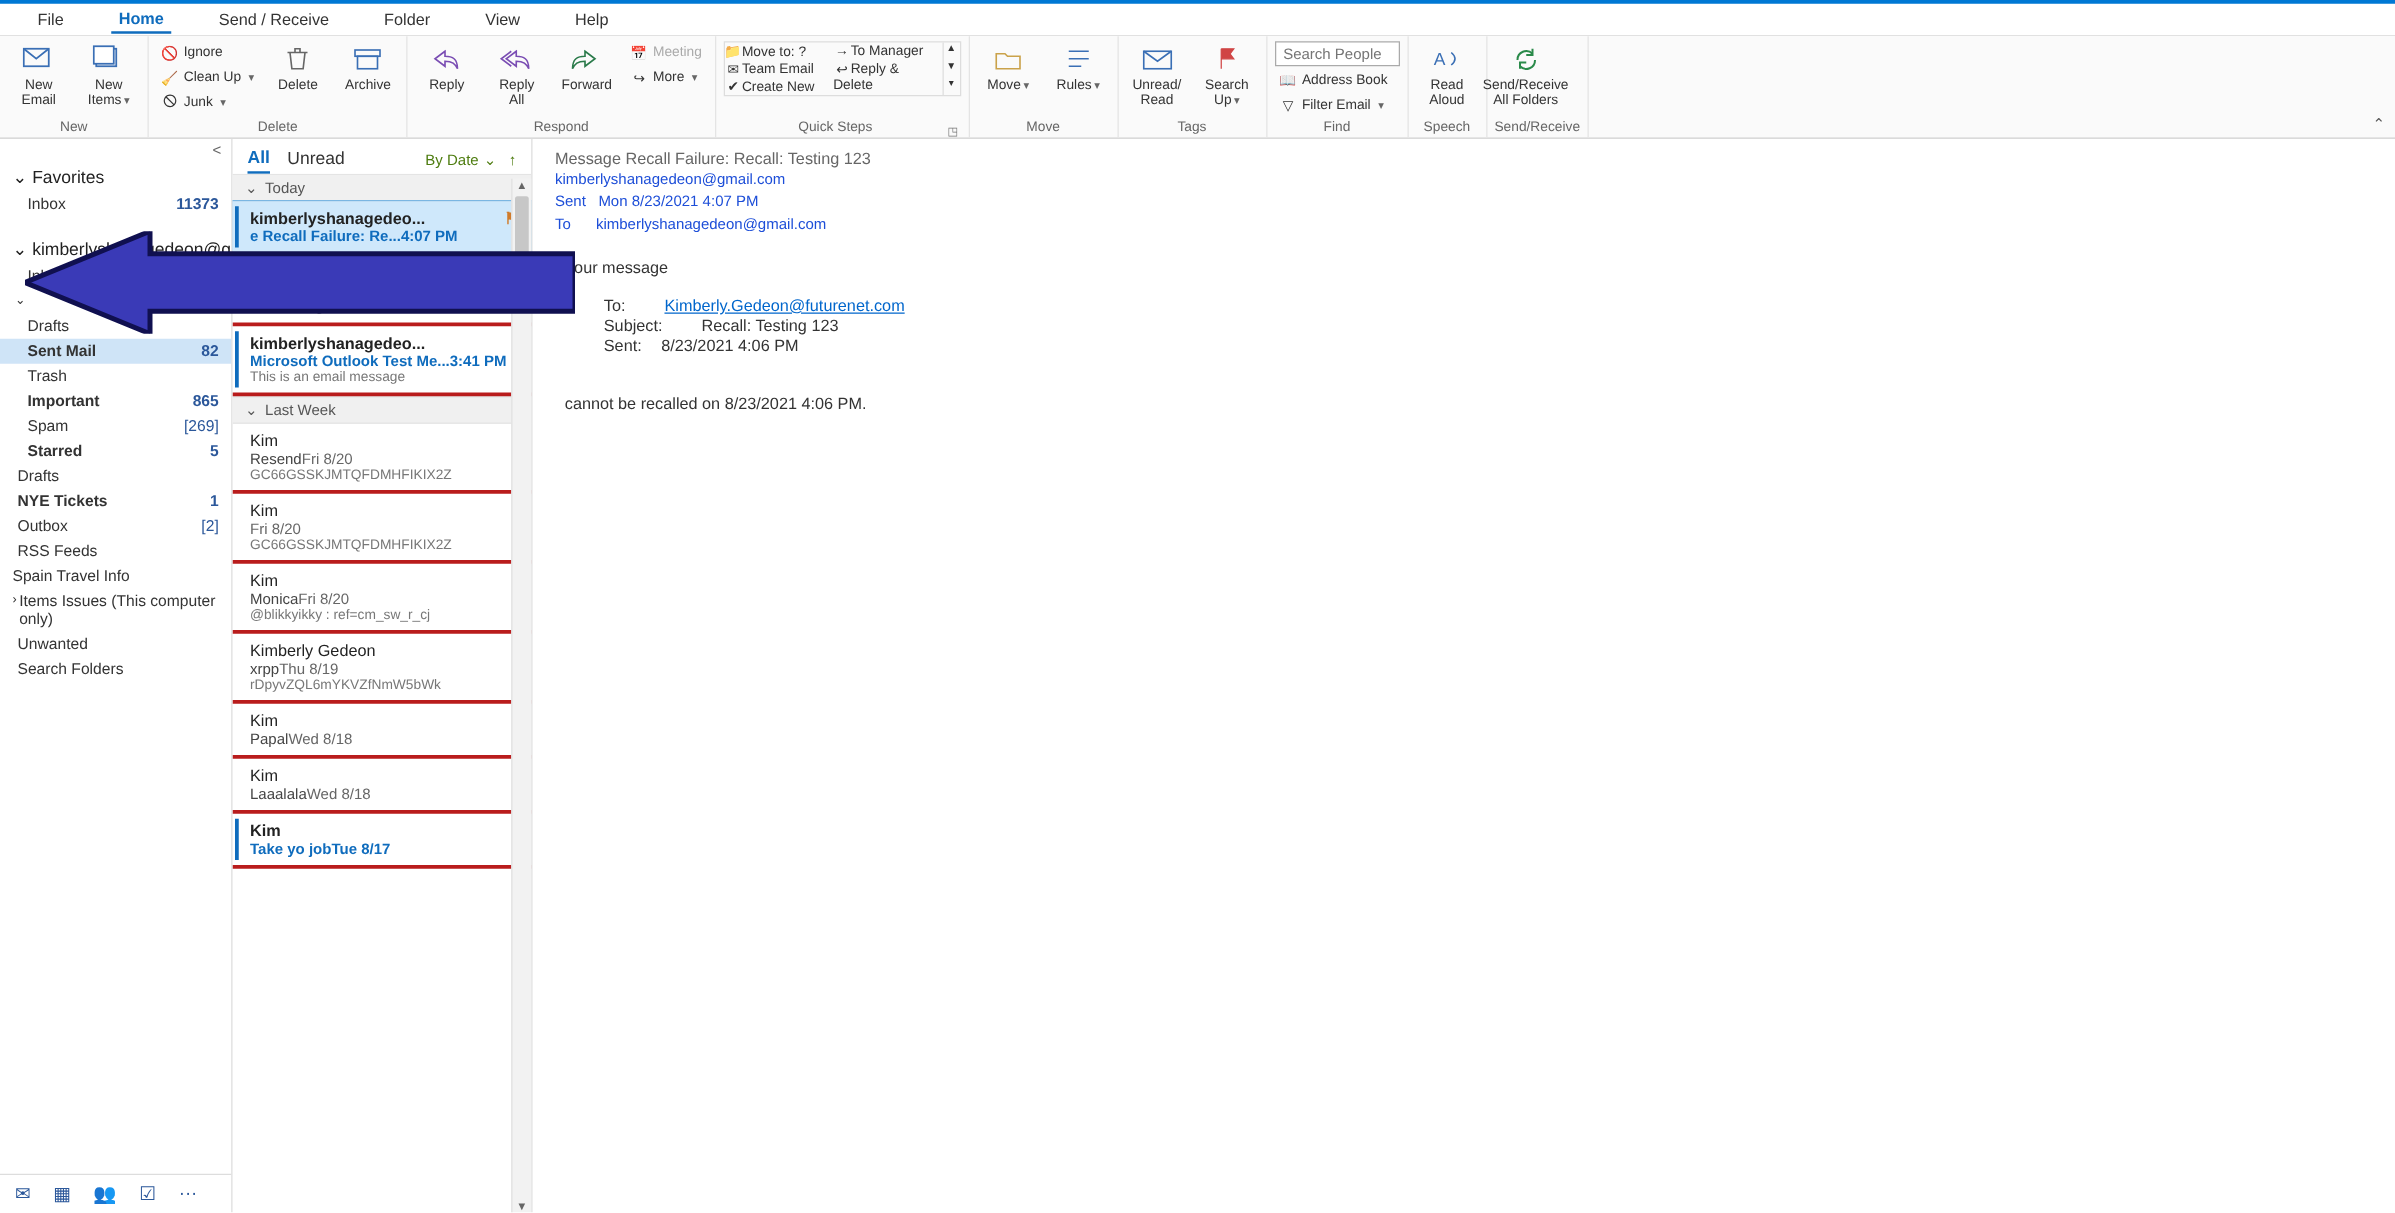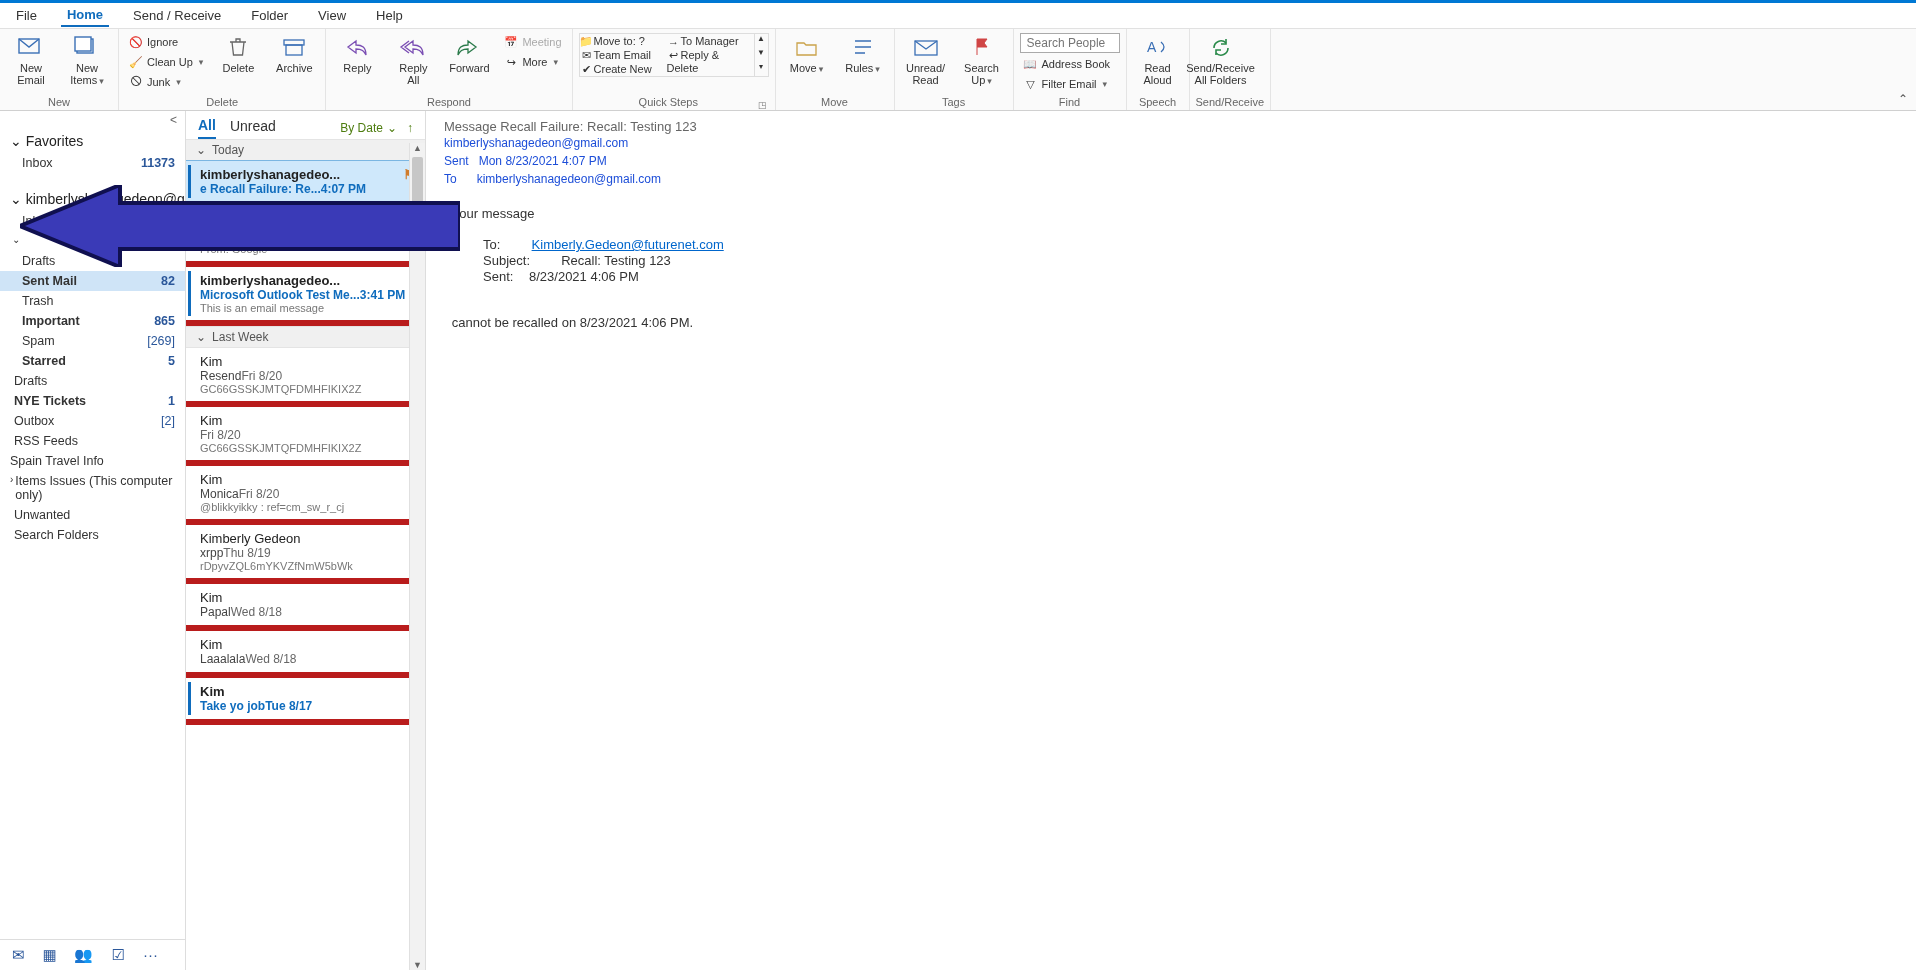--- a/index.html
+++ b/index.html
@@ -3,21 +3,21 @@
 <meta charset="utf-8">
 <style>
 * { margin: 0; padding: 0; box-sizing: border-box; font-family: "Segoe UI", sans-serif; }
 body { background: #fff; font-size: 12px; color: #333; overflow: hidden; width: 1916px; height: 970px; }
 
 
 .topline { height: 3px; background: #0078d4; }
 
 
 .menutabs { display: flex; align-items: center; height: 26px; padding: 0 10px; gap: 18px; font-size: 13px; border-bottom: 1px solid #e1e1e1; }
-.menutabs .tab { padding: 3px 6px; cursor: pointer; }
+.menutabs .tab { padding: 3px 6px; cursor: pointer; margin-left: 14px; }
 .menutabs .tab.active { color: #0f6cbd; border-bottom: 2px solid #0f6cbd; font-weight: 600; }
 
 
 .ribbon { display: flex; height: 82px; border-bottom: 1px solid #d0d0d0; background: #fafafa; position: relative; }
 .rgroup { display: flex; flex-direction: column; border-right: 1px solid #e4e4e4; padding: 2px 6px 0 6px; height: 100%; }
 .rgroup .body { flex: 1; display: flex; align-items: flex-start; gap: 6px; padding-top: 2px; }
 .rgroup .label { text-align: center; font-size: 11px; color: #666; padding: 2px 0; }
 .bigbtn { display: flex; flex-direction: column; align-items: center; justify-content: flex-start; width: 50px; text-align: center; font-size: 11px; line-height: 1.1; cursor: pointer; padding-top: 2px; gap: 3px; }
 .bigbtn .ic { width: 28px; height: 24px; display: flex; align-items: center; justify-content: center; }
 .smrow { display: flex; flex-direction: column; gap: 2px; font-size: 11px; }
@@ -44,21 +44,21 @@
 
 .bigarrow { position: absolute; top: 185px; left: 20px; width: 440px; height: 82px; pointer-events: none; z-index: 50; }
 
 
 .msglist { width: 240px; border-right: 1px solid #ddd; display: flex; flex-direction: column; position: relative; }
 .mlhead { display: flex; align-items: center; padding: 6px 12px 0 12px; gap: 14px; font-size: 14px; }
 .mlhead .flt { padding-bottom: 4px; cursor: pointer; }
 .mlhead .flt.active { color: #0f6cbd; border-bottom: 2px solid #0f6cbd; font-weight: 600; }
 .mlhead .sortby { margin-left: auto; font-size: 12px; color: #4d7c0f; display: flex; align-items: center; gap: 4px; }
 .grouph { background: #f0f0f0; padding: 3px 10px; font-size: 12px; color: #555; display: flex; align-items: center; gap: 6px; border-top: 1px solid #e4e4e4; border-bottom: 1px solid #e4e4e4; }
-.mlitem { padding: 6px 10px 6px 14px; border-bottom: 6px solid #b91c1c; cursor: pointer; position: relative; }
+.mlitem { padding: 6px 10px 6px 14px; border-bottom: 3px solid #b91c1c; cursor: pointer; position: relative; }
 .mlitem.unread::before { content: ""; position: absolute; left: 2px; top: 4px; bottom: 4px; width: 3px; background: #0f6cbd; }
 .mlitem.sel { background: #cfe8fb; outline: 1px solid #7bb6e2; }
 .mlitem .from { font-size: 13px; color: #222; display: flex; justify-content: space-between; }
 .mlitem .subj { font-size: 12px; color: #444; display: flex; justify-content: flex-start; }
 .mlitem.unread .from { font-weight: 600; }
 .mlitem.unread .subj .s1 { color: #0f6cbd; font-weight: 600; }
 .mlitem .prev { font-size: 11px; color: #777; }
 .mlscroll { position: absolute; right: 0; top: 32px; bottom: 0; width: 16px; background: #f2f2f2; border-left: 1px solid #e0e0e0; }
 .mlscroll .thumb { position: absolute; left: 2px; right: 2px; top: 14px; height: 60px; background: #c7c7c7; border-radius: 2px; }
 .mlscroll .arr { position: absolute; left: 0; right: 0; text-align: center; font-size: 9px; color: #666; }

